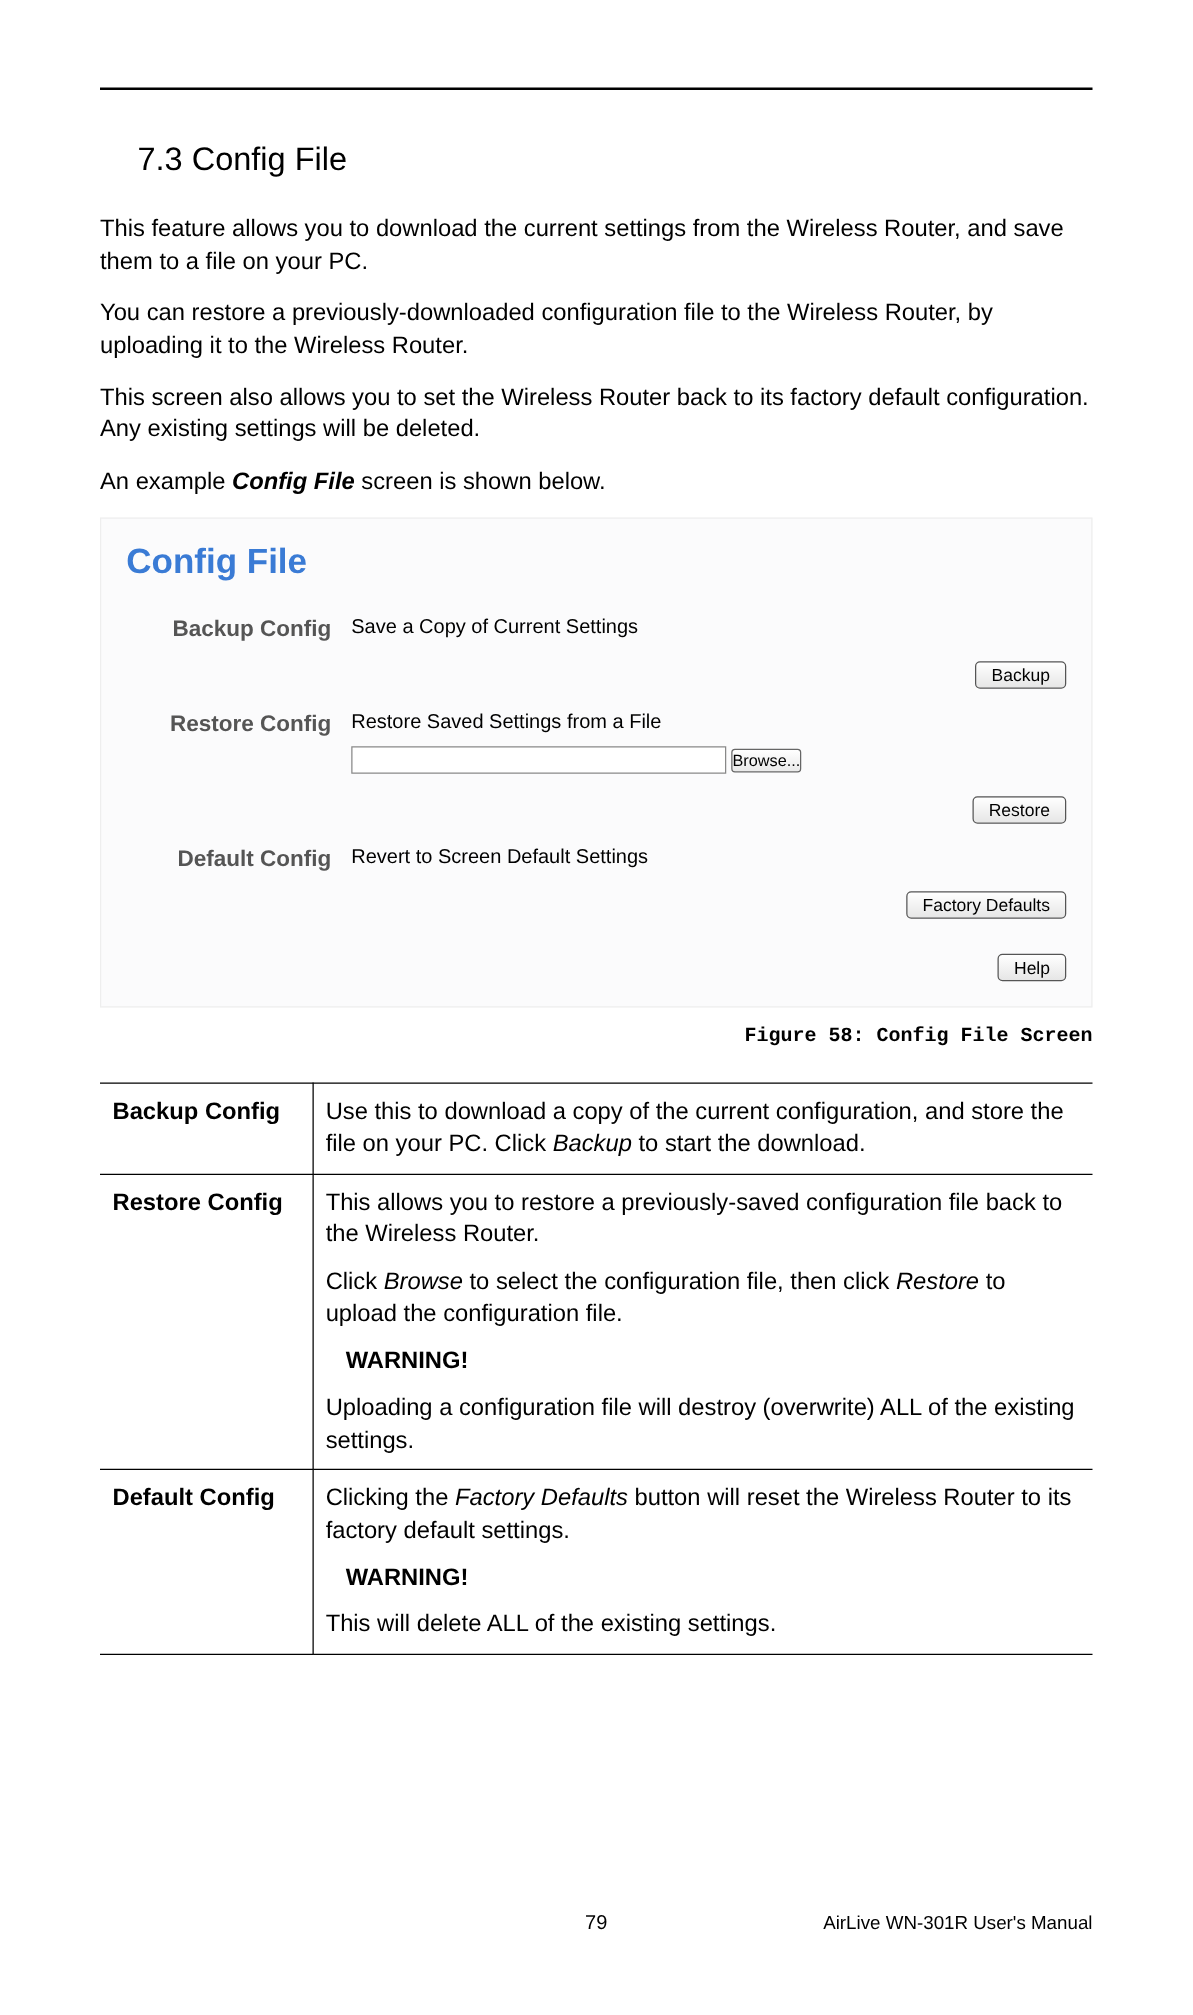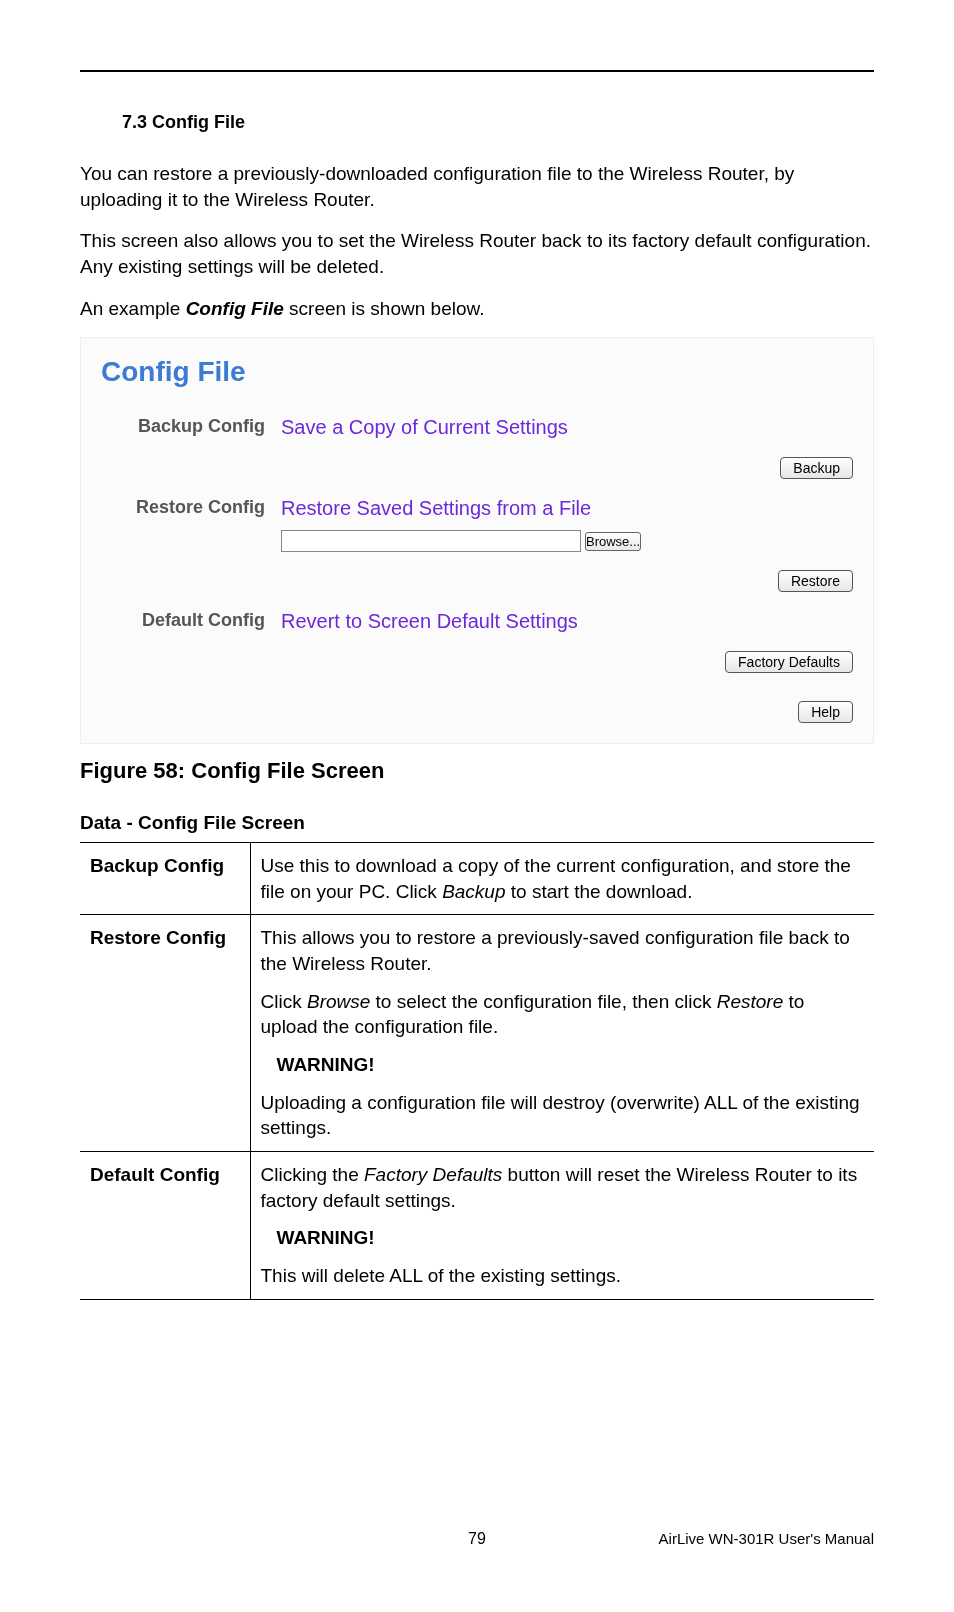--- a/index.html
+++ b/index.html
@@ -12,23 +12,23 @@
     color: #000;
   }
   .page {
     padding: 70px 80px 0 80px;
   }
   .top-rule {
     border-top: 2px solid #000;
     margin-bottom: 40px;
   }
   .section-heading {
-    font-size: 18px;
-    font-weight: bold;
-    margin-left: 42px;
+    font-size: 26px;
+    font-weight: normal;
+    margin-left: 30px;
     margin-bottom: 28px;
   }
   .para {
     font-size: 19px;
     line-height: 1.35;
     margin-bottom: 16px;
   }
   .bold-em { font-weight: bold; font-style: italic; }
   .config-screenshot {
     background: #fbfbfc;
@@ -56,22 +56,22 @@
     color: #555;
     font-weight: bold;
   }
   .cfg-content {
     flex: 1;
     font-size: 16px;
     color: #555;
   }
   .cfg-desc {
     margin-bottom: 10px;
-    font-size: 20px;
-    color: #6d28d9;
+    font-size: 16px;
+    color: #000000;
   }
   .btn-row {
     text-align: right;
     margin-bottom: 18px;
   }
   .ui-btn {
     display: inline-block;
     font-size: 14px;
     padding: 2px 12px;
     background: linear-gradient(#fff,#e6e6e6);
@@ -95,25 +95,25 @@
   }
   .file-input {
     width: 300px;
     height: 22px;
     border: 1px solid #888;
     background: #fff;
     font-size: 14px;
     padding: 0 4px;
   }
   .figure-caption {
-    text-align: left;
-    font-weight: bold;
-    font-size: 22px;
+    text-align: right;
+    font-weight: bold;
+    font-size: 16px;
     margin: 6px 0 28px 0;
-    font-family: Liberation Sans, sans-serif;
+    font-family: Liberation Mono, monospace;
   }
   .table-heading {
     font-size: 19px;
     font-weight: bold;
     margin-bottom: 8px;
   }
   table.data-table {
     border-collapse: collapse;
     width: 100%;
     font-size: 19px;
@@ -149,20 +149,21 @@
   .footer .spacer { flex:1; }
 </style>
 </head>
 <body>
 
 <div class="page">
   <div class="top-rule"></div>
 
   <h2 class="section-heading">7.3  Config File</h2>
 
+  <p class="para">This feature allows you to download the current settings from the Wireless Router, and save them to a file on your PC.</p>
   <p class="para">You can restore a previously-downloaded configuration file to the Wireless Router, by uploading it to the Wireless Router.</p>
   <p class="para">This screen also allows you to set the Wireless Router back to its factory default configuration. Any existing settings will be deleted.</p>
   <p class="para">
     <span>An example </span><span class="bold-em">Config File</span><span> screen is shown below.</span>
   </p>
 
   <div class="config-screenshot">
     <div class="config-title">Config File</div>
 
     <div class="cfg-row">
@@ -198,21 +199,20 @@
     <div class="btn-row">
       <button class="ui-btn">Factory Defaults</button>
     </div>
     <div class="btn-row" style="margin-bottom:0;margin-top:28px;">
       <button class="ui-btn">Help</button>
     </div>
   </div>
 
   <div class="figure-caption">Figure 58: Config File Screen</div>
 
-  <div class="table-heading">Data - Config File Screen</div>
 
   <table class="data-table">
     <tbody>
         <tr>
       <td>Backup Config</td>
       <td>
         <p>
           <span>Use this to download a copy of the current configuration, and store the file on your PC. Click </span><span class="em-italic">Backup</span><span> to start the download.</span>
         </p>
       </td>

